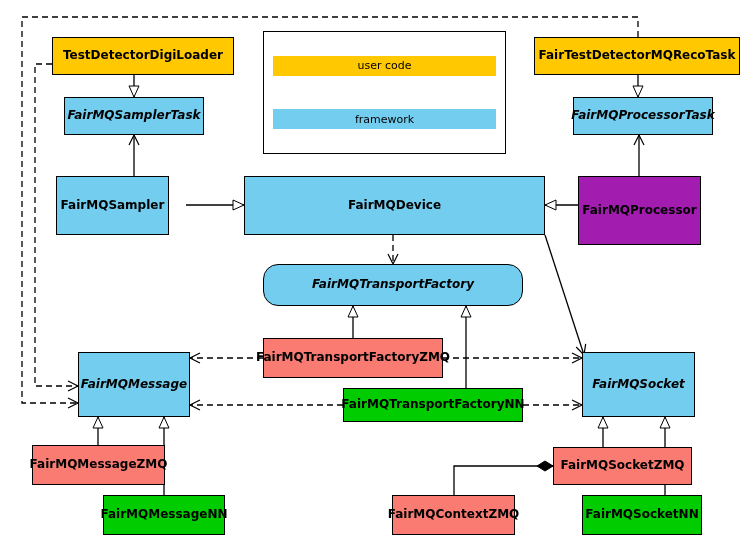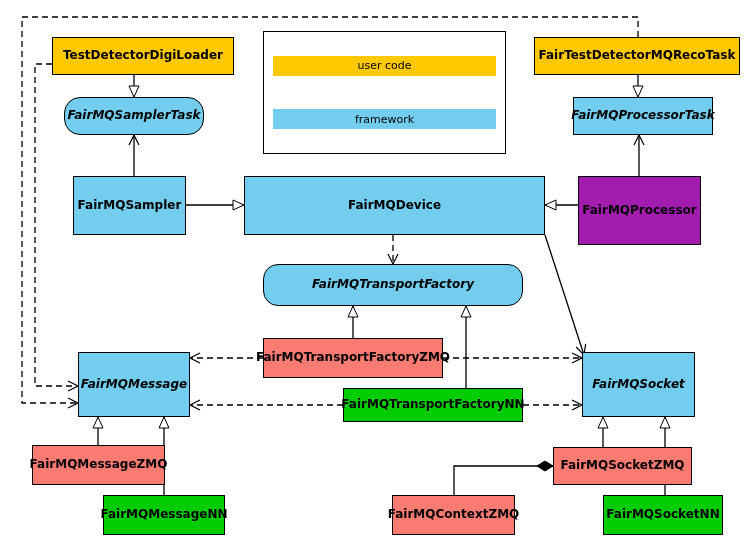--- a/index.html
+++ b/index.html
@@ -124,25 +124,25 @@
       <line x1="665" y1="495" x2="665" y2="417" marker-end="url(#gen-arrow)"></line>
 
       <path d="M553,466 L454,466 L454,495" marker-start="url(#diamond)"></path>
     </g>
   </svg>
 
   <div class="node" style="left:52px;top:37px;width:182px;height:38px;background:#FFC800;">TestDetectorDigiLoader</div>
 
   <div class="node" style="left:534px;top:37px;width:206px;height:38px;background:#FFC800;">FairTestDetectorMQRecoTask</div>
 
-  <div class="node abstract" style="left:64px;top:97px;width:140px;height:38px;background:#73CDEE;border-radius:16px;">FairMQSamplerTask</div>
+  <div class="node abstract" style="left:64px;top:97px;width:140px;height:38px;background:#73CDEE;">FairMQSamplerTask</div>
 
   <div class="node abstract" style="left:573px;top:97px;width:140px;height:38px;background:#73CDEE;">FairMQProcessorTask</div>
 
-  <div class="node" style="left:73px;top:176px;width:113px;height:59px;background:#73CDEE;">FairMQSampler</div>
+  <div class="node" style="left:56px;top:176px;width:113px;height:59px;background:#73CDEE;">FairMQSampler</div>
 
   <div class="node" style="left:244px;top:176px;width:301px;height:59px;background:#73CDEE;">FairMQDevice</div>
 
   <div class="node" style="left:578px;top:176px;width:123px;height:69px;background:#a21caf;">FairMQProcessor</div>
 
   <div class="node abstract" style="left:263px;top:264px;width:260px;height:42px;background:#73CDEE;border-radius:15px;">FairMQTransportFactory</div>
 
   <div class="node" style="left:263px;top:338px;width:180px;height:40px;background:#FA7B72;text-align:center;">FairMQTransportFactoryZMQ</div>
 
   <div class="node" style="left:343px;top:388px;width:180px;height:34px;background:#00CC00;">FairMQTransportFactoryNN</div>
@@ -152,20 +152,20 @@
   <div class="node abstract" style="left:582px;top:352px;width:113px;height:65px;background:#73CDEE;text-align:right;">FairMQSocket</div>
 
   <div class="node" style="left:32px;top:445px;width:133px;height:40px;background:#FA7B72;">FairMQMessageZMQ</div>
 
   <div class="node" style="left:103px;top:495px;width:122px;height:40px;background:#00CC00;">FairMQMessageNN</div>
 
   <div class="node" style="left:553px;top:447px;width:139px;height:38px;background:#FA7B72;">FairMQSocketZMQ</div>
 
   <div class="node" style="left:392px;top:495px;width:123px;height:40px;background:#FA7B72;">FairMQContextZMQ</div>
 
-  <div class="node" style="left:603px;top:495px;width:120px;height:40px;background:#00CC00;">FairMQSocketNN</div>
+  <div class="node" style="left:582px;top:495px;width:120px;height:40px;background:#00CC00;">FairMQSocketNN</div>
 
   <div class="legend-box" style="left:263px;top:31px;width:243px;height:123px;">
     <div class="legend-row" style="background:#FFC800;">user code</div>
     <div class="legend-row" style="background:#73CDEE;">framework</div>
   </div>
 
 </div>
 
 </body></html>

